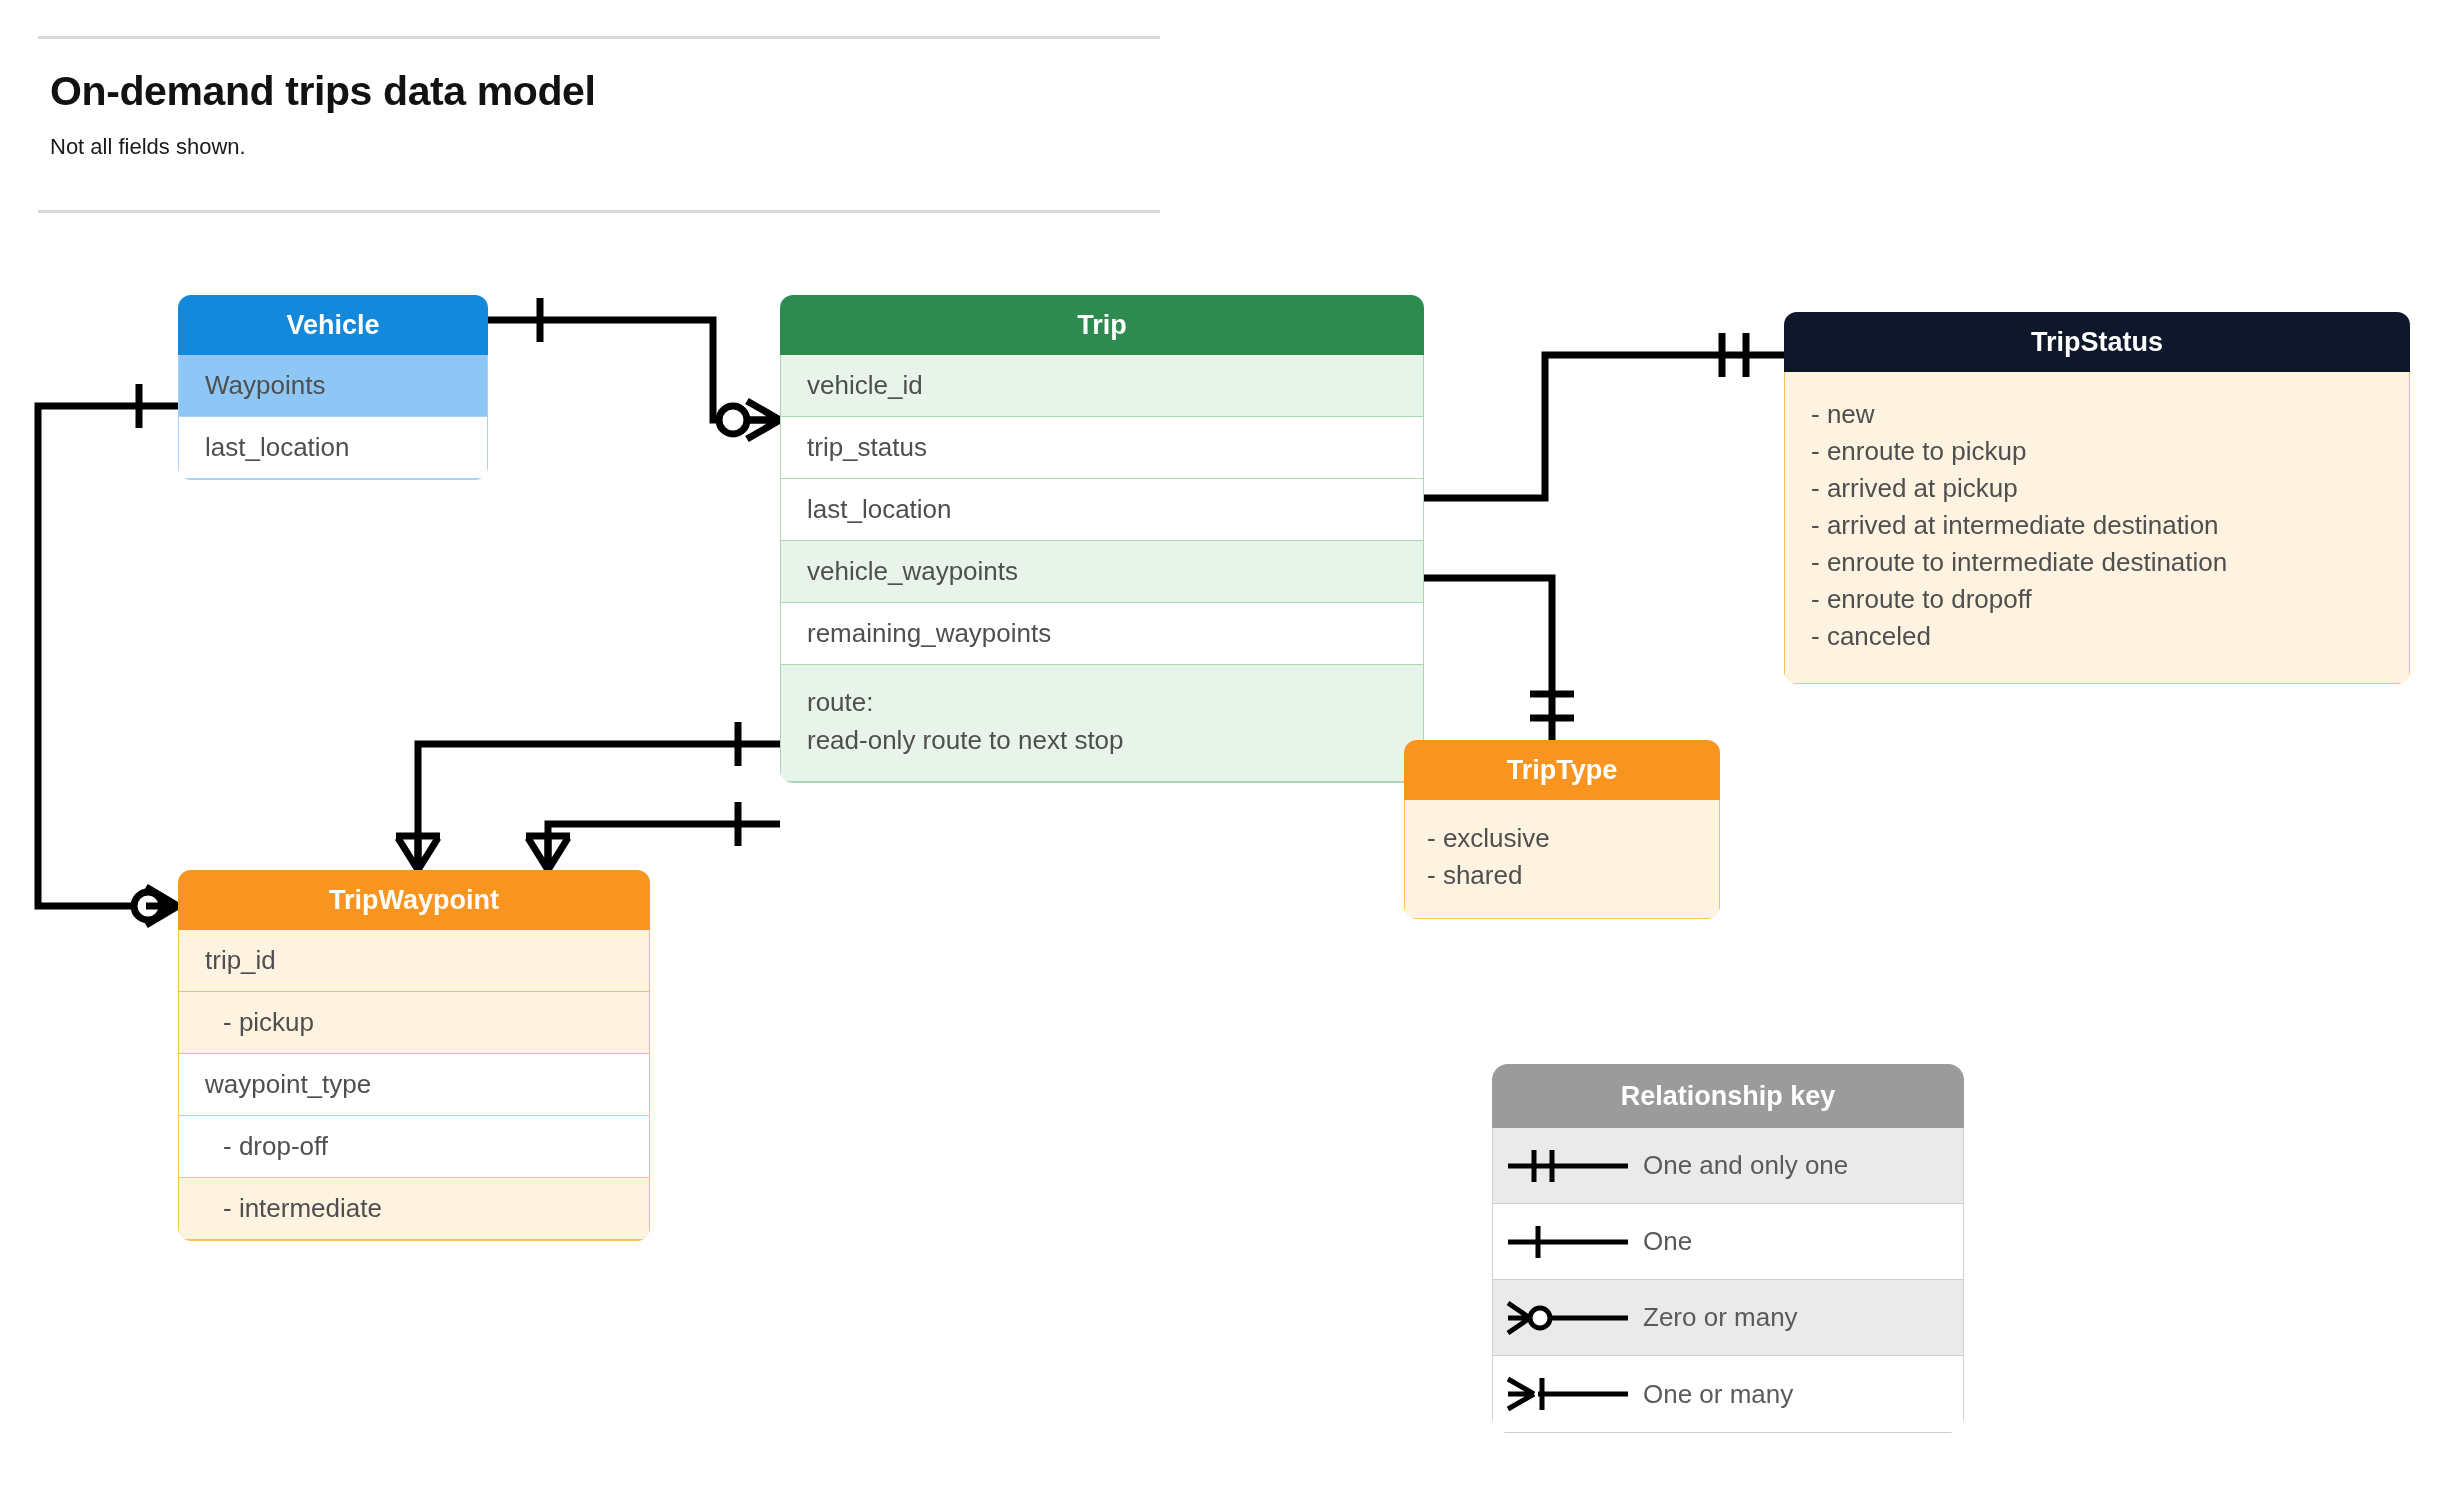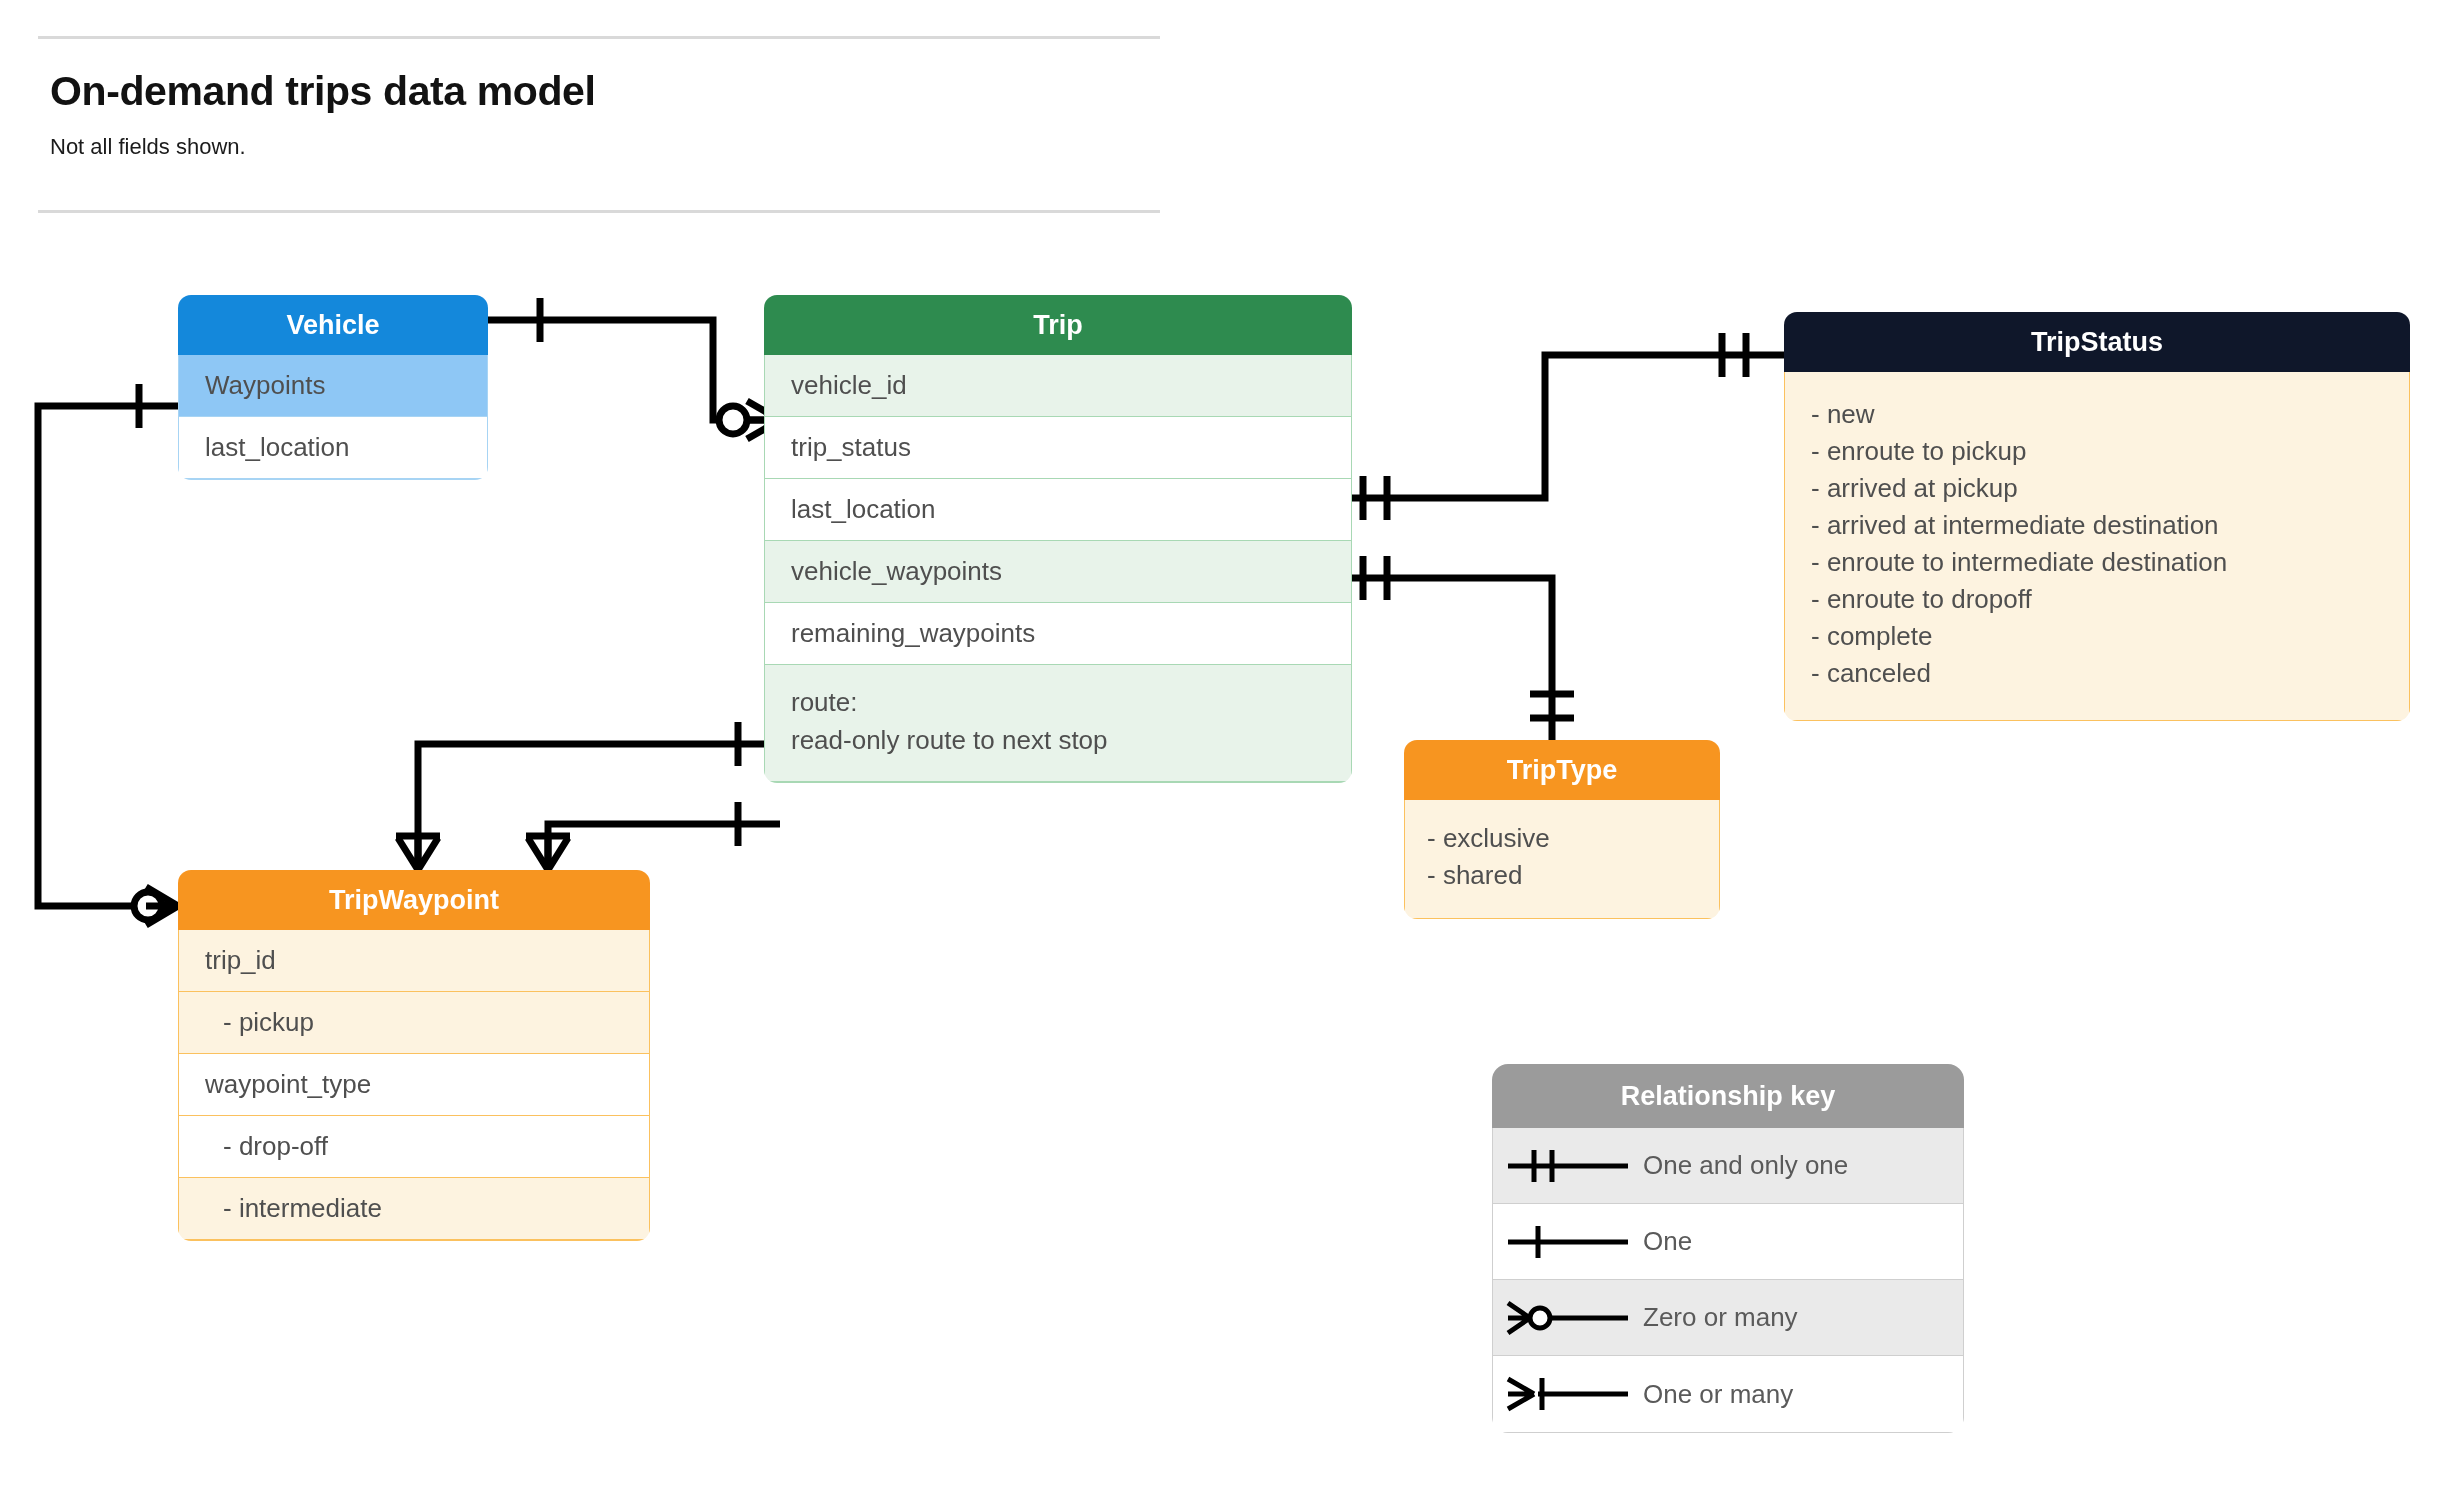--- a/index.html
+++ b/index.html
@@ -44,21 +44,21 @@
   .enumrow{font-size:26px;padding:3px 0 3px 26px;color:#4f4f4f;white-space:nowrap;}
 
   
   #entity-vehicle{left:178px;top:295px;width:310px;}
   #entity-vehicle .hdr{background:#1488db;}
   #entity-vehicle .body{border-color:#a7d4f4;background:#ffffff;}
   #entity-vehicle .row{border-bottom:1px solid #a7d4f4;}
   #entity-vehicle .row.alt{background:#8ec7f5;}
 
   
-  #entity-trip{left:764px;top:295px;width:588px;}
+  #entity-trip{left:780px;top:295px;width:644px;}
   #entity-trip .hdr{background:#2e8b4f;}
   #entity-trip .body{border-color:#a8d8b4;background:#ffffff;}
   #entity-trip .row{border-bottom:1px solid #a8d8b4;}
   #entity-trip .row.alt{background:#e8f3ea;}
 
   
   #entity-tripstatus{left:1784px;top:312px;width:626px;}
   #entity-tripstatus .hdr{background:#0f172a;}
   #entity-tripstatus .body{border-color:#fbc15e;background:#fdf3e0;padding:24px 0 28px 0;}
 
@@ -170,21 +170,20 @@
 
 <div class="entity" id="entity-tripstatus">
   <div class="hdr">TripStatus</div>
   <div class="body">
     <div class="enumrow">- new</div>
     <div class="enumrow">- enroute to pickup</div>
     <div class="enumrow">- arrived at pickup</div>
     <div class="enumrow">- arrived at intermediate destination</div>
     <div class="enumrow">- enroute to intermediate destination</div>
     <div class="enumrow">- enroute to dropoff</div>
-    <div class="enumrow">- complete</div>
     <div class="enumrow">- canceled</div>
   </div>
 </div>
 
 <div class="entity" id="entity-triptype">
   <div class="hdr">TripType</div>
   <div class="body">
     <div class="enumrow">- exclusive</div>
     <div class="enumrow">- shared</div>
   </div>

